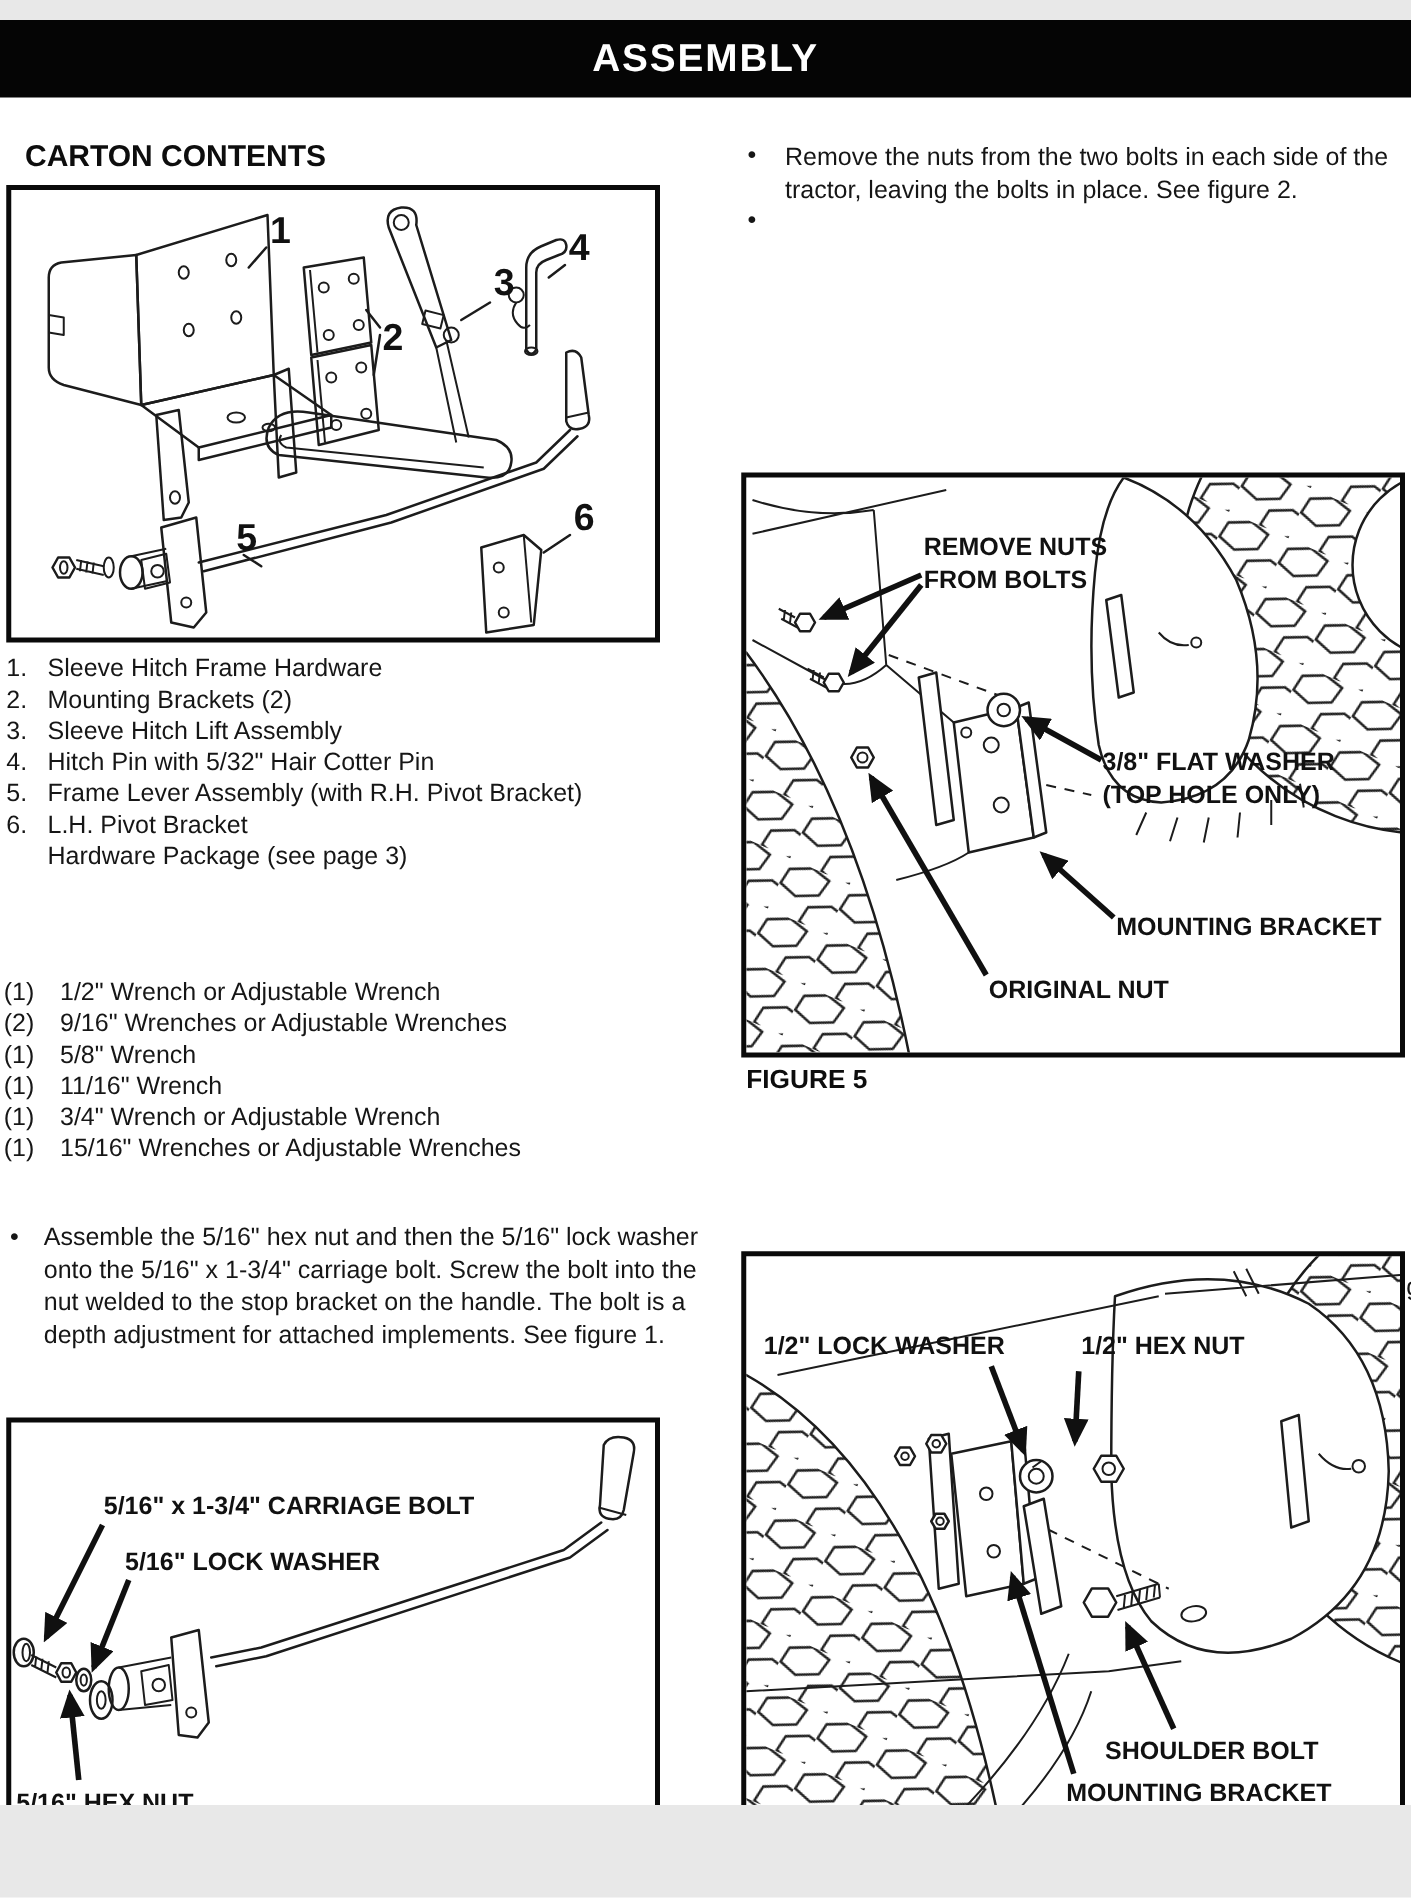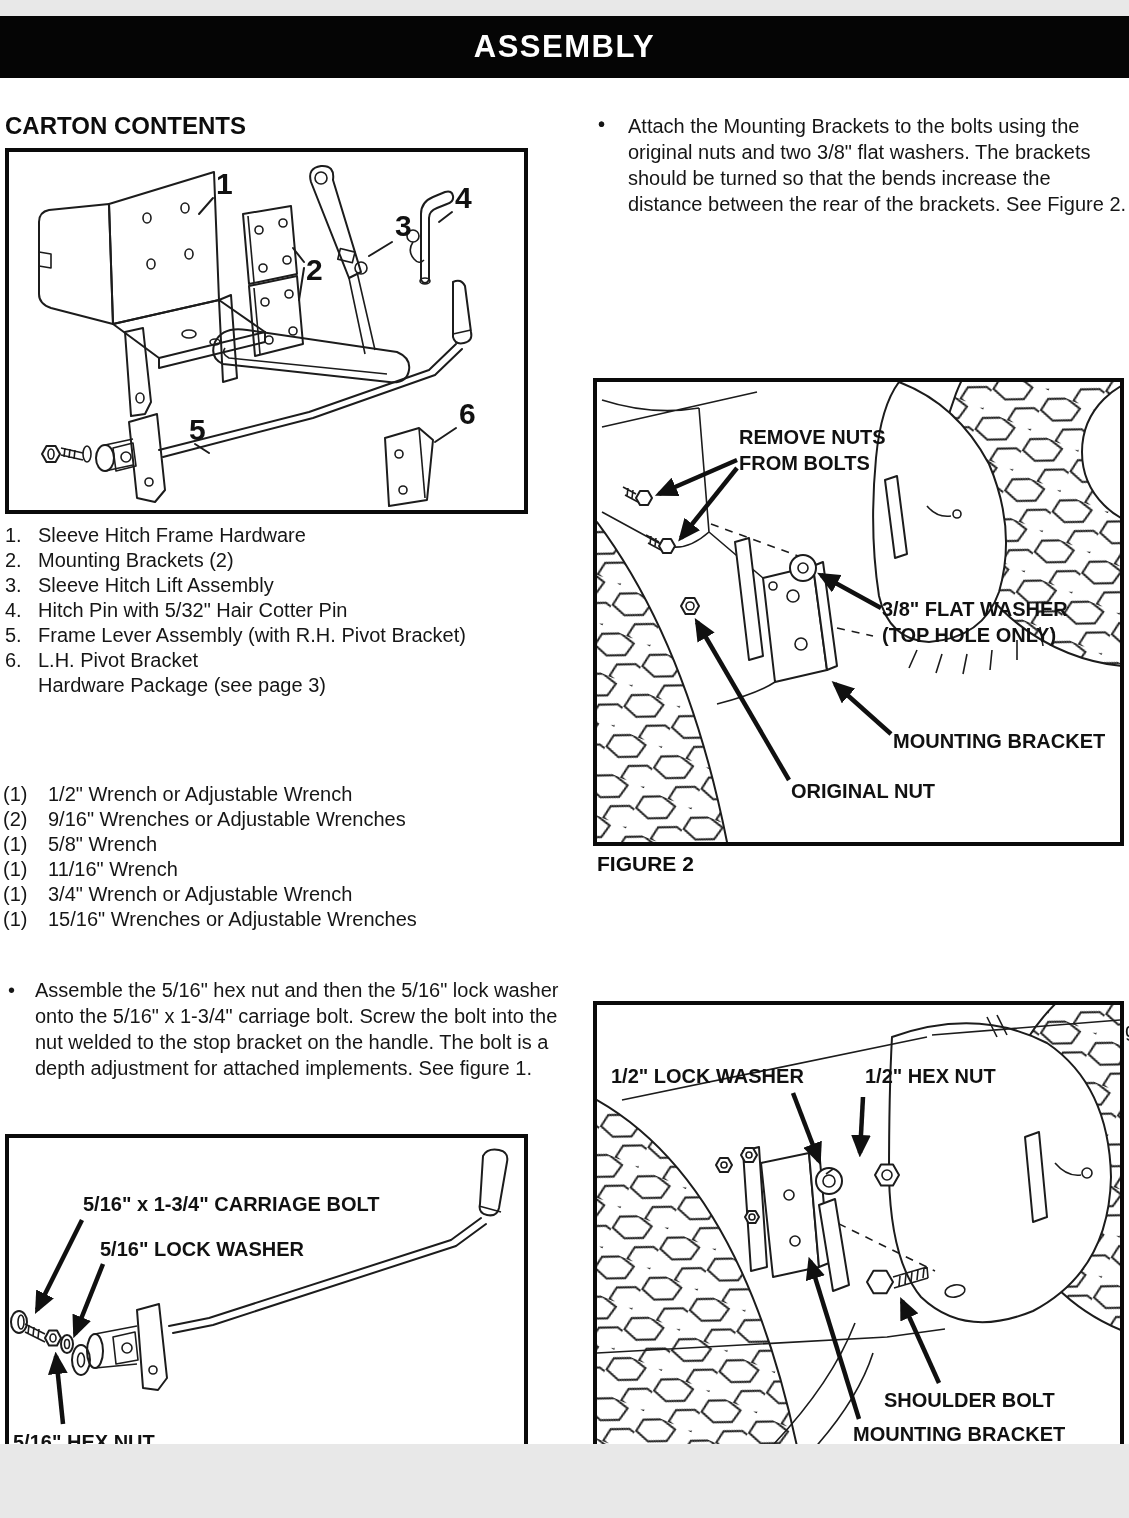--- a/index.html
+++ b/index.html
@@ -48,21 +48,21 @@
 </style>
 </head>
 <body>
 
 <div class="page">
 
   <div class="header-bar">
     <span class="header-title">ASSEMBLY</span>
   </div>
 
-  <div class="abs h1" style="top:97px;left:5px;">CARTON CONTENTS</div>
+  <div class="abs h1" style="top:97px;left:20px;">CARTON CONTENTS</div>
 
   <div class="fig-box" style="top:132px;left:5px;width:515px;height:358px;">
     <svg width="515" height="358" viewBox="0 0 515 358">
 
       <g>
         <path class="ln" d="M100,52 L205,20 L210,148 L104,172 Z"></path>
         <ellipse class="lnt" cx="138" cy="66" rx="4" ry="5"></ellipse>
           <ellipse class="lnt" cx="176" cy="56" rx="4" ry="5"></ellipse>
         <ellipse class="lnt" cx="142" cy="112" rx="4" ry="5"></ellipse>
           <ellipse class="lnt" cx="180" cy="102" rx="4" ry="5"></ellipse>
@@ -248,24 +248,24 @@
         <line class="arr" x1="94" y1="126" x2="66" y2="196" marker-end="url(#ah1)"></line>
         <line class="arr" x1="54" y1="286" x2="47" y2="218" marker-end="url(#ah1)"></line>
       </g>
     </svg>
   </div>
   <div class="abs fig-label" style="top:1472px;left:5px;">FIGURE 1</div>
 
   <div class="abs txt" style="top:97px;left:593px;width:536px;">
     <div class="bullet-r">
       <span class="dot">•</span>
+      <span>Remove the nuts from the two bolts in each side of the tractor, leaving the bolts in place. See figure 2.</span>
     </div>
     <div class="bullet-r">
       <span class="dot">•</span>
-      <span>Attach the Mounting Brackets to the bolts using the original nuts and two 3/8" flat washers. The brackets should be turned so that the bends increase the distance between the rear of the brackets. See Figure 2.</span>
     </div>
   </div>
 
   <div class="fig-box" style="top:362px;left:593px;width:523px;height:460px;">
     <svg width="523" height="460" viewBox="0 0 523 460">
       <defs>
         <marker id="ah2" markerWidth="5" markerHeight="4.4" refX="4" refY="2.2" orient="auto">
           <path d="M0,0 L5,2.2 L0,4.4 Z" fill="#101010"></path>
         </marker>
         <pattern id="tread2" width="52" height="44" patternUnits="userSpaceOnUse" patternTransform="rotate(24)">
@@ -329,21 +329,21 @@
         <text class="cal" x="296" y="366">MOUNTING BRACKET</text>
         <text class="cal" x="194" y="416">ORIGINAL NUT</text>
         <line class="arr" x1="140" y1="78" x2="62" y2="112" marker-end="url(#ah2)"></line>
         <line class="arr" x1="140" y1="86" x2="84" y2="156" marker-end="url(#ah2)"></line>
         <line class="arr" x1="284" y1="226" x2="224" y2="193" marker-end="url(#ah2)"></line>
         <line class="arr" x1="294" y1="352" x2="238" y2="302" marker-end="url(#ah2)"></line>
         <line class="arr" x1="192" y1="398" x2="100" y2="240" marker-end="url(#ah2)"></line>
       </g>
     </svg>
   </div>
-  <div class="abs fig-label" style="top:836px;left:597px;">FIGURE 2</div>
+  <div class="abs fig-label" style="top:836px;left:597px;">FIGURE 5</div>
 
   <div class="abs txt bullet-r" style="top:897px;left:593px;width:536px;">
     <span class="dot">•</span>
     <span>Assemble a shoulder bolt to each mounting bracket using a 1/2" lock washer and 1/2" hex nut. See figure 3.</span>
   </div>
 
   <div class="fig-box" style="top:985px;left:593px;width:523px;height:466px;">
     <svg width="523" height="466" viewBox="0 0 523 466">
       <defs>
         <marker id="ah3" markerWidth="5" markerHeight="4.4" refX="4" refY="2.2" orient="auto">

